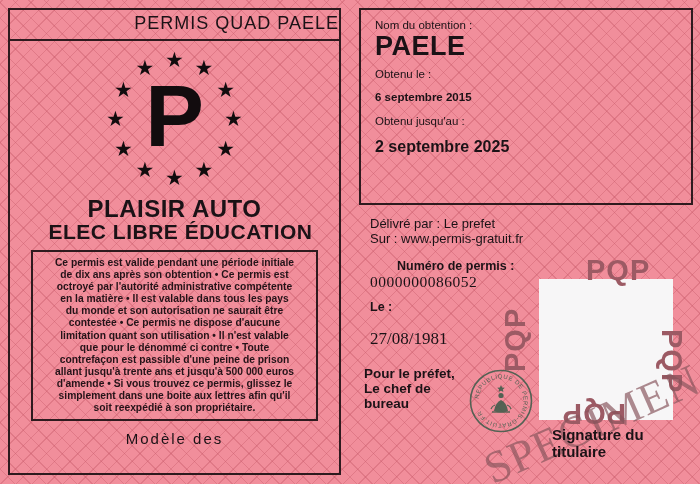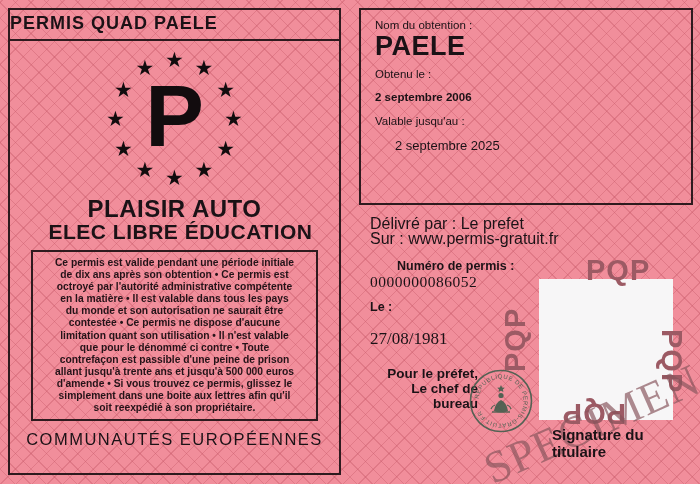--- a/index.html
+++ b/index.html
@@ -11,21 +11,21 @@
       repeating-linear-gradient(45deg, rgba(0,0,0,0) 0 10px, rgba(198,88,103,.38) 10px 11px),
       repeating-linear-gradient(-45deg, rgba(0,0,0,0) 0 10px, rgba(198,88,103,.38) 10px 11px);
   }
   
   .card-left{
     position:absolute;left:8px;top:8px;width:329px;height:463px;
     border:2px solid #2e1a1e;
   }
   .card-left .title{
     height:26px;border-bottom:2px solid #2e1a1e;
-    text-align:left;font-size:18px;font-weight:700;letter-spacing:1px;
+    text-align:right;font-size:18px;font-weight:400;letter-spacing:1px;
     padding-top:3px;box-sizing:content-box;
   }
   .eu-circle{position:relative;width:170px;height:150px;margin:4px auto 0;}
   .eu-star{
     position:absolute;left:50%;top:50%;width:24px;height:24px;
     margin-left:-12px;margin-top:-13px;text-align:center;
     font-size:21px;line-height:24px;color:#120c0e;
   }
   .eu-star:nth-child(1){transform:rotate(0deg) translateY(-59px) rotate(0deg);}
   .eu-star:nth-child(2){transform:rotate(30deg) translateY(-59px) rotate(-30deg);}
@@ -57,29 +57,29 @@
   .info-box{
     position:absolute;left:359px;top:8px;width:330px;height:193px;
     border:2px solid #2e1a1e;
   }
   .info-box .f{position:absolute;left:14px;}
   .holder-label{top:9px;font-size:11.5px;}
   .holder-name{top:21px;font-size:27px;font-weight:700;letter-spacing:.5px;}
   .obtained-label{top:58px;font-size:11.5px;}
   .obtained-date{top:81px;font-size:11.5px;font-weight:600;}
   .valid-label{top:105px;font-size:11.5px;}
-  .valid-date{top:128px;font-size:13px;font-weight:400;margin-left:20px;}
-  .issued{position:absolute;left:370px;top:216px;font-size:16px;line-height:15px;}
+  .valid-date{top:128px;font-size:16px;font-weight:700;}
+  .issued{position:absolute;left:370px;top:216px;font-size:13px;line-height:15px;}
   .num-block{position:absolute;left:370px;top:259px;}
   .num-label{font-size:12.5px;font-weight:700;padding-left:27px;}
   .num-value{font-size:15.5px;font-family:"Liberation Serif",serif;letter-spacing:.5px;margin-top:0;}
   .le-block{position:absolute;left:370px;top:300px;}
   .le-label{font-size:12.5px;font-weight:700;}
   .le-value{font-size:17px;font-family:"Liberation Serif",serif;margin-top:15px;}
-  .prefect{position:absolute;left:364px;top:366px;width:114px;text-align:right;
+  .prefect{position:absolute;left:364px;top:366px;width:114px;text-align:left;
     font-size:13.5px;font-weight:700;line-height:15px;}
   .stamp{position:absolute;left:468px;top:368px;width:66px;height:66px;opacity:.88;}
   .photo-box{position:absolute;left:539px;top:279px;width:134px;height:141px;
     background:#f7f6f7;z-index:1;}
   .signature{position:absolute;left:552px;top:426px;font-size:15px;font-weight:600;z-index:3;}
   .pqp{position:absolute;width:64px;text-align:center;font-size:29px;font-weight:700;
     color:#9c5a64;z-index:2;letter-spacing:1px;line-height:30px;}
   .pqp-top{left:586px;top:255px;}
   .pqp-left{left:483px;top:325px;transform:rotate(-90deg);}
   .pqp-right{left:640px;top:346px;transform:rotate(90deg);}
@@ -111,30 +111,30 @@
     <span class="eu-star">★</span>
     <span class="eu-letter">P</span>
   </div>
 
   <div class="brand1">PLAISIR AUTO</div>
   <div class="brand2">ELEC LIBRE ÉDUCATION</div>
 
   <div class="notice-box">Ce permis est valide pendant une période initiale de dix ans après son obtention • Ce permis est octroyé par l'autorité administrative compétente en la matière • Il est valable dans tous les pays du monde et son autorisation ne saurait être contestée • Ce permis ne dispose d'aucune limitation quant son utilisation • Il n'est valable que pour le dénommé ci contre • Toute contrefaçon est passible d'une peine de prison allant jusqu'à trente ans et jusqu'à 500 000 euros d'amende • Si vous trouvez ce permis, glissez le simplement dans une boite aux lettres afin qu'il soit reexpédié à son propriétaire.</div>
 
   <div class="footer-left">
-    <div class="footer-l2">COMMUNAUTÉS EUROPÉENNES</div>
+    <div class="footer-l1">Modèle des</div>
   </div>
 </div>
 
 <div class="info-box">
   <div class="f holder-label">Nom du obtention :</div>
   <div class="f holder-name">PAELE</div>
   <div class="f obtained-label">Obtenu le :</div>
-  <div class="f obtained-date">2 septembre 2006</div>
-  <div class="f valid-label">Valable jusqu'au :</div>
+  <div class="f obtained-date">6 septembre 2015</div>
+  <div class="f valid-label">Obtenu jusqu'au :</div>
   <div class="f valid-date">2 septembre 2025</div>
 </div>
 
 <div class="issued">
   <div>Délivré par : Le prefet</div>
   <div>Sur : www.permis-gratuit.fr</div>
 </div>
 
 <div class="num-block">
   <div class="num-label">Numéro de permis :</div>

